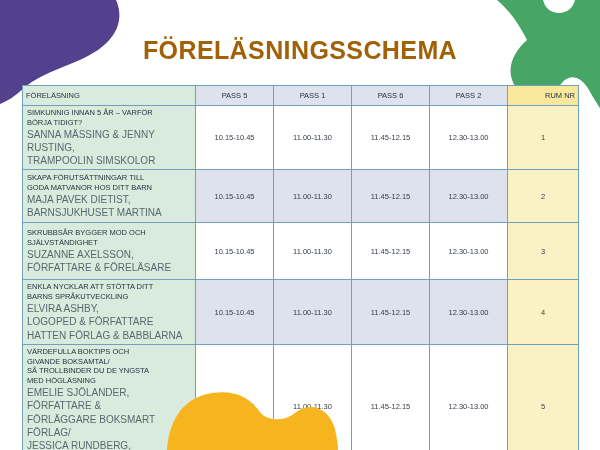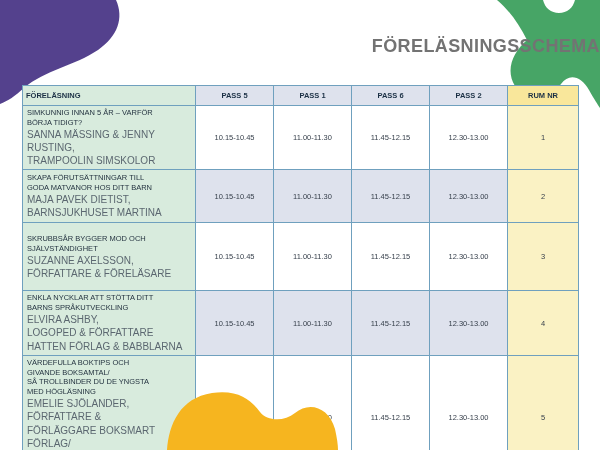--- a/index.html
+++ b/index.html
@@ -1,29 +1,29 @@
 <!DOCTYPE html>
 <html><head>
 <meta charset="utf-8">
 <style>
   html,body{margin:0;padding:0;background:#fff;}
   .canvas{position:relative;width:600px;height:450px;background:#ffffff;overflow:hidden;
           font-family:"Liberation Sans",sans-serif;}
   .blob-layer{position:absolute;left:0;top:0;width:600px;height:450px;pointer-events:none;}
   .blob-bg{z-index:1;}
   .blob-fg{z-index:3;}
-  .page-title{position:absolute;top:36px;left:0;width:100%;text-align:right;
-              font-size:18px;font-weight:700;color:#737373;letter-spacing:.4px;z-index:2;}
+  .page-title{position:absolute;top:36px;left:0;width:100%;text-align:center;
+              font-size:25px;font-weight:700;color:#a16207;letter-spacing:.4px;z-index:2;}
   table.schedule{position:absolute;left:22px;top:85px;width:556px;z-index:2;
                  border-collapse:collapse;table-layout:fixed;background:#fff;}
   th,td{border:1px solid #6FA0BE;overflow:hidden;padding:4px;}
-  th{font-size:7.5px;color:#1B3045;padding:2px 3px;font-weight:700;}
+  th{font-size:7.5px;color:#1B3045;padding:2px 3px;font-weight:400;}
   th.h-lecture{background:#D8EBDD;text-align:left;}
   th.h-pass{background:#DEE2ED;text-align:center;}
-  th.h-room{background:#F9E79B;text-align:center;}
+  th.h-room{background:#F9E79B;text-align:right;}
   td.c-lecture{background:#D8EBDD;padding:2px 4px;vertical-align:middle;}
   .lec-title{font-size:7.5px;font-weight:400;color:#1F2E3C;line-height:1.32;white-space:pre-line;}
   .lec-speaker{font-size:10px;color:#5B6770;line-height:1.32;white-space:pre-line;}
   td.c-time{font-size:7.5px;color:#353E4A;text-align:center;vertical-align:middle;background:#fff;}
   tr.shaded td.c-time{background:#DEE2ED;}
   td.c-room{font-size:7.5px;color:#353E4A;text-align:center;vertical-align:middle;background:#FAF2C4;}
 </style>
 </head>
 <body>
 
@@ -76,21 +76,21 @@
         <div class="lec-speaker">MAJA PAVEK DIETIST,
 BARNSJUKHUSET MARTINA</div>
       </td>
       <td class="c-time">10.15-10.45</td>
       <td class="c-time">11.00-11.30</td>
       <td class="c-time">11.45-12.15</td>
       <td class="c-time">12.30-13.00</td>
       <td class="c-room">2</td>
     </tr>
 
-    <tr style="height:68px">
+    <tr style="height:57px">
       <td class="c-lecture">
         <div class="lec-title">SKRUBBSÅR BYGGER MOD OCH
 SJÄLVSTÄNDIGHET</div>
         <div class="lec-speaker">SUZANNE AXELSSON,
 FÖRFATTARE &amp; FÖRELÄSARE</div>
       </td>
       <td class="c-time">10.15-10.45</td>
       <td class="c-time">11.00-11.30</td>
       <td class="c-time">11.45-12.15</td>
       <td class="c-time">12.30-13.00</td>

